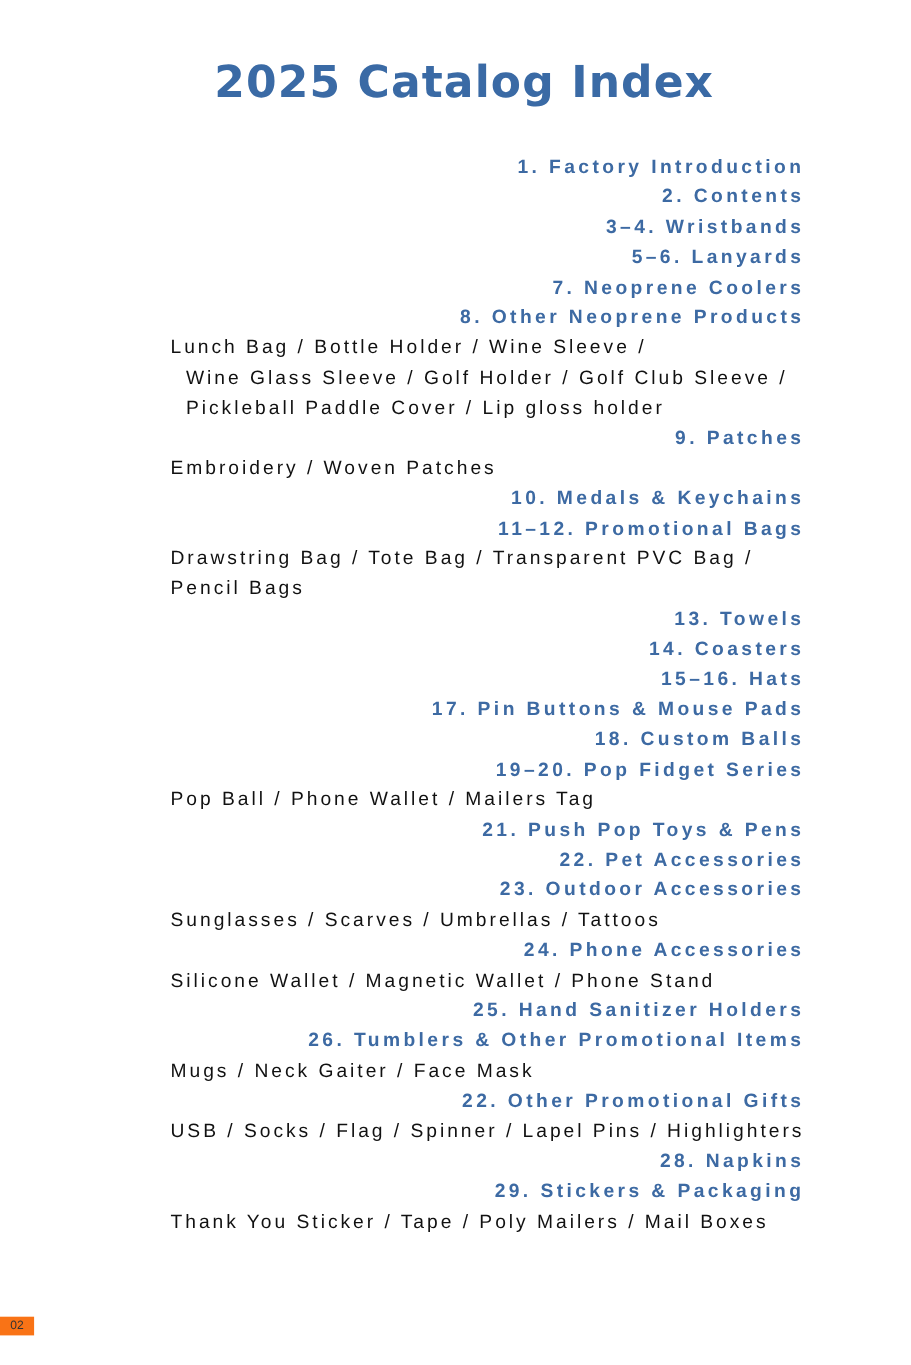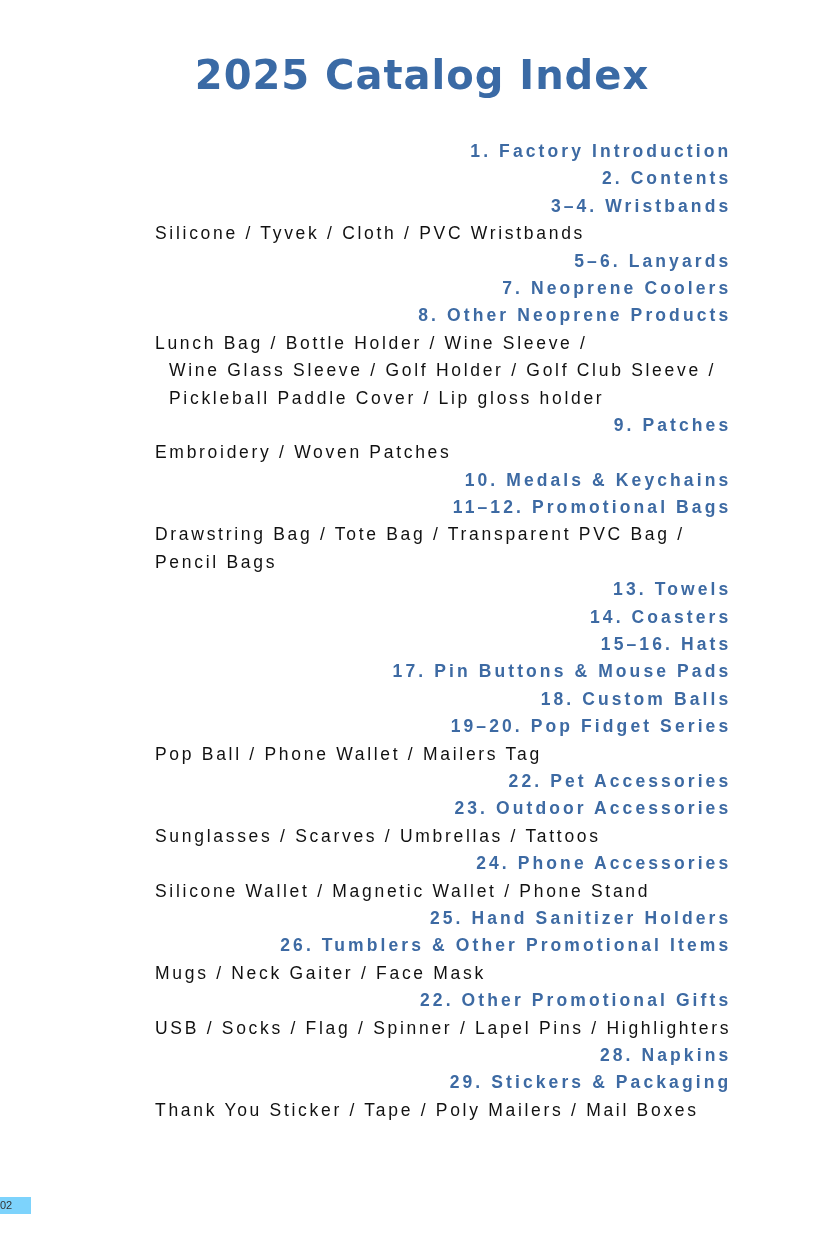--- a/index.html
+++ b/index.html
@@ -3,51 +3,51 @@
   <meta charset="utf-8">
   <style>
     html, body { margin:0; padding:0; background:#ffffff; }
     body { width:828px; height:1241px; position:relative; overflow:hidden; font-family:"Liberation Sans", sans-serif; }
     .title { position:absolute; left:0; top:52px; width:844px; text-align:center; font-family:"DejaVu Sans", sans-serif; font-weight:bold; font-size:40px; color:#3a6aa5; letter-spacing:1px; }
     .list { position:absolute; left:97px; top:138px; }
     .row { height:27.4px; line-height:27.4px; white-space:nowrap; }
     .head { color:#3d6aa3; font-weight:bold; font-size:17.5px; letter-spacing:3.1px;text-align:right; }
     .sub { color:#111111; font-size:17.5px; letter-spacing:2.7px; padding-left:58px; }
     .sub.ind2 { padding-left:72px; }
-    .page-badge { position:absolute; left:0; top:1197px; width:31px; height:17px; background:#7dd3fc; color:#333; font-size:11px; line-height:17px; text-align:left; }
+    .page-badge { position:absolute; left:0; top:1197px; width:31px; height:17px; background:#f97316; color:#333; font-size:11px; line-height:17px; text-align:center; }
   </style>
 </head>
 <body>
 
 <div class="title">2025 Catalog Index</div>
 
 <div class="list" id="list">
     <div class="row head">1. Factory Introduction</div>
     <div class="row head">2. Contents</div>
     <div class="row head">3–4. Wristbands</div>
-    <div class="row sub">Silicone / Tyvek / Cloth / PVC Wristbands</div>
     <div class="row head">5–6. Lanyards</div>
     <div class="row head">7. Neoprene Coolers</div>
     <div class="row head">8. Other Neoprene Products</div>
     <div class="row sub">Lunch Bag / Bottle Holder / Wine Sleeve /</div>
     <div class="row sub ind2">Wine Glass Sleeve / Golf Holder / Golf Club Sleeve /</div>
     <div class="row sub ind2">Pickleball Paddle Cover / Lip gloss holder</div>
     <div class="row head">9. Patches</div>
     <div class="row sub">Embroidery / Woven Patches</div>
     <div class="row head">10. Medals &amp; Keychains</div>
     <div class="row head">11–12. Promotional Bags</div>
     <div class="row sub">Drawstring Bag / Tote Bag / Transparent PVC Bag /</div>
     <div class="row sub">Pencil Bags</div>
     <div class="row head">13. Towels</div>
     <div class="row head">14. Coasters</div>
     <div class="row head">15–16. Hats</div>
     <div class="row head">17. Pin Buttons &amp; Mouse Pads</div>
     <div class="row head">18. Custom Balls</div>
     <div class="row head">19–20. Pop Fidget Series</div>
     <div class="row sub">Pop Ball / Phone Wallet / Mailers Tag</div>
+    <div class="row head">21. Push Pop Toys &amp; Pens</div>
     <div class="row head">22. Pet Accessories</div>
     <div class="row head">23. Outdoor Accessories</div>
     <div class="row sub">Sunglasses / Scarves / Umbrellas / Tattoos</div>
     <div class="row head">24. Phone Accessories</div>
     <div class="row sub">Silicone Wallet / Magnetic Wallet / Phone Stand</div>
     <div class="row head">25. Hand Sanitizer Holders</div>
     <div class="row head">26. Tumblers &amp; Other Promotional Items</div>
     <div class="row sub">Mugs / Neck Gaiter / Face Mask</div>
     <div class="row head">22. Other Promotional Gifts</div>
     <div class="row sub">USB / Socks / Flag / Spinner / Lapel Pins / Highlighters</div>

